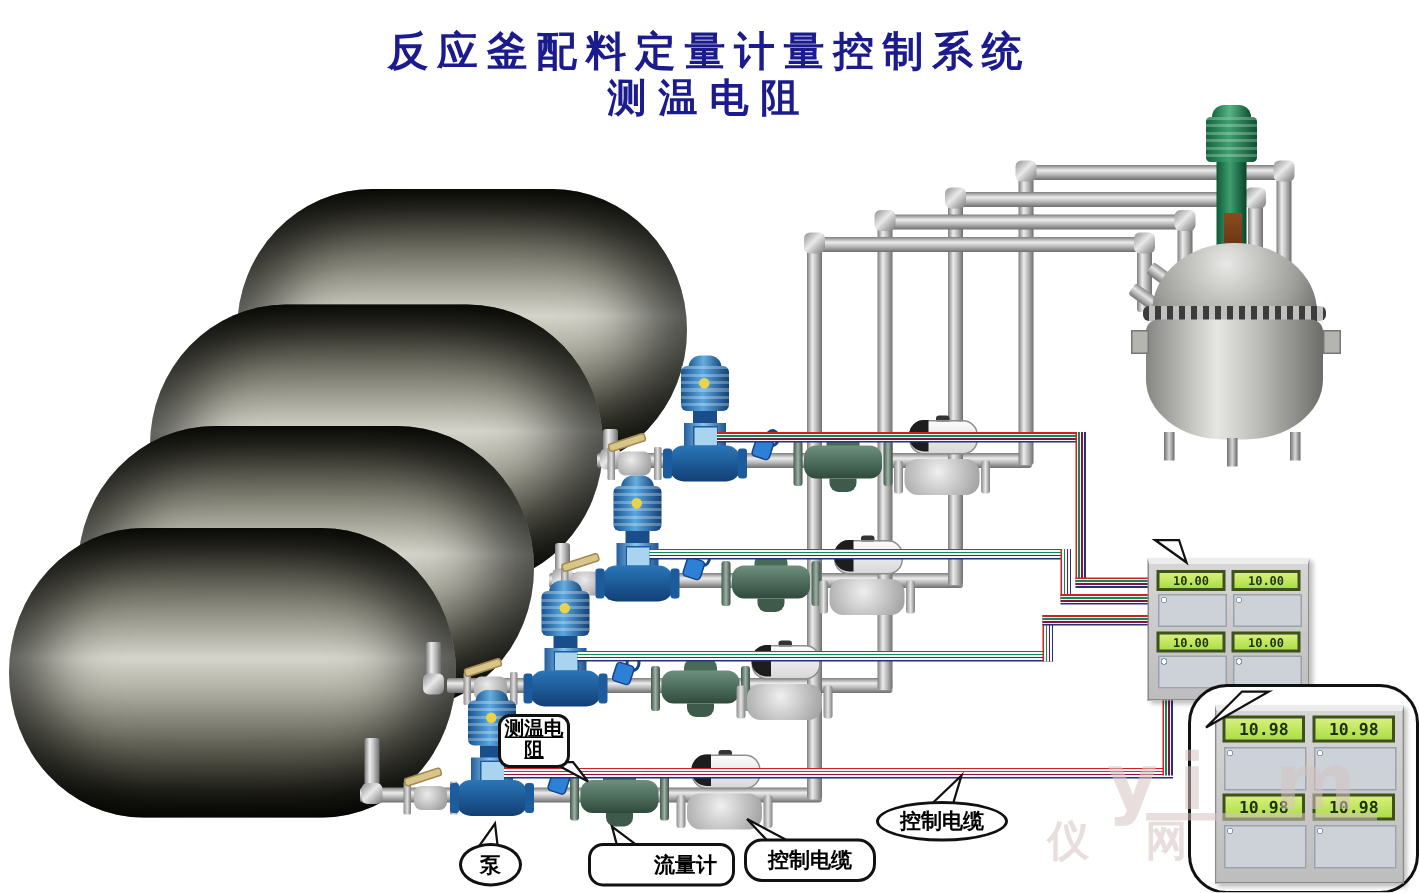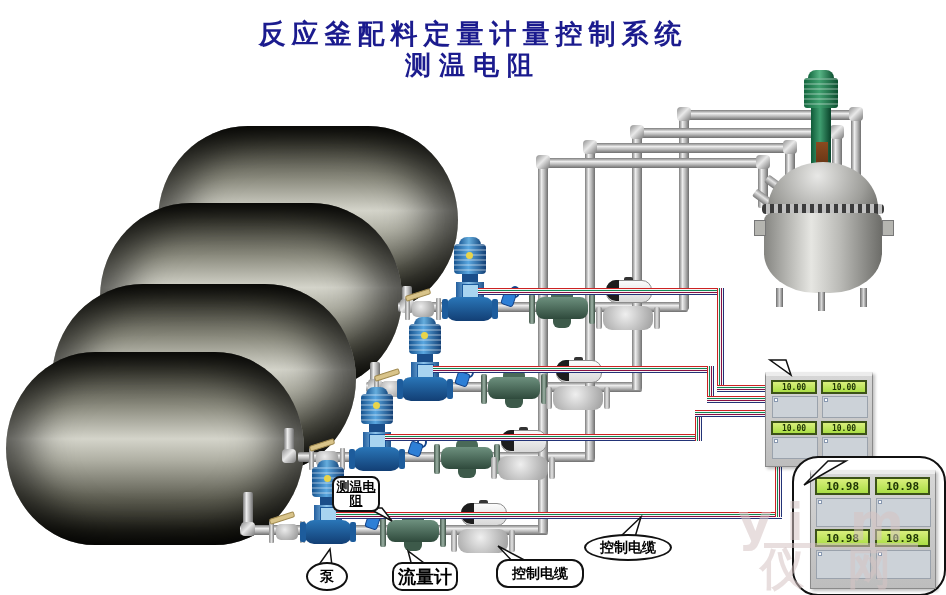--- a/index.html
+++ b/index.html
@@ -401,21 +401,21 @@
     <polygon points="318,566 332,566 330,549" fill="#fff" stroke="#111" stroke-width="1.5"></polygon>
     <polygon points="412,566 428,566 408,551" fill="#fff" stroke="#111" stroke-width="1.5"></polygon>
     <polygon points="514,563 530,563 498,546" fill="#fff" stroke="#111" stroke-width="1.5"></polygon>
     <polygon points="368,508 382,508 392,521" fill="#fff" stroke="#111" stroke-width="1.5"></polygon>
     <polygon points="620,537 635,537 641,517" fill="#fff" stroke="#111" stroke-width="1.5"></polygon>
     <polygon points="770,360 786,360 791,375" fill="#fff" stroke="#111" stroke-width="1.5"></polygon>
     <polygon points="828,461 846,461 804,485" fill="#fff" stroke="#111" stroke-width="1.5"></polygon>
   </svg>
 
   <div class="callout" style="left:306px;top:562px;width:38px;height:25px;border-radius:50%;font-size:14px;">泵</div>
-  <div class="callout" style="left:392px;top:562px;width:62px;height:25px;border-radius:10px;font-size:18px;">流量计</div>
+  <div class="callout" style="left:392px;top:562px;width:62px;height:25px;border-radius:10px;font-size:14px;padding-left:32px;">流量计</div>
   <div class="callout" style="left:496px;top:559px;width:84px;height:25px;border-radius:12px;font-size:14px;">控制电缆</div>
   <div class="callout" style="left:332px;top:476px;width:44px;height:32px;border-radius:8px;font-size:13px;line-height:1.05;text-decoration:underline;">测温电阻</div>
   <div class="callout" style="left:584px;top:534px;width:84px;height:23px;border-radius:50%;font-size:14px;">控制电缆</div>
 
   <div class="watermark" style="left:738px;top:498px;font-size:52px;text-decoration:underline;">yi m</div>
-  <div class="watermark" style="left:760px;top:548px;font-size:44px;">仪 网</div>
+  <div class="watermark" style="left:698px;top:548px;font-size:28px;">仪 网</div>
 
 </div>
 
 </body></html>

